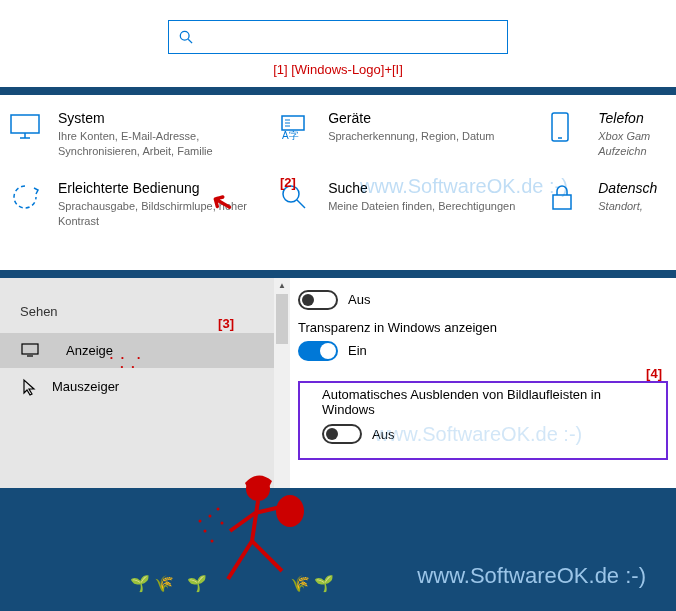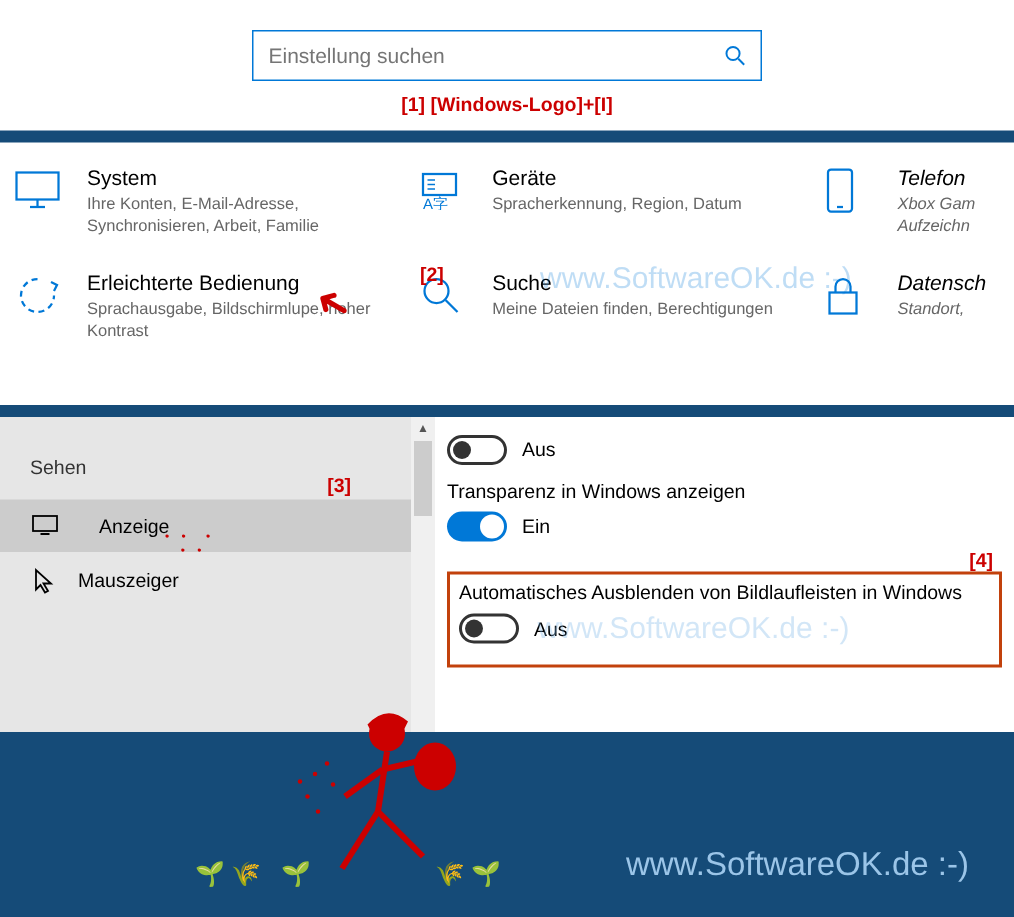--- a/index.html
+++ b/index.html
@@ -2,21 +2,21 @@
 <html><head>
 <meta charset="utf-8">
 <style>
 * { margin: 0; padding: 0; box-sizing: border-box; font-family: "Segoe UI", Arial, sans-serif; }
 body { background: #154b78; width: 676px; height: 611px; overflow: hidden; position: relative; }
 
 .panel-top { background: #fff; padding: 20px 0 10px; text-align: center; }
 .search-box { display: inline-flex; align-items: center; width: 340px; height: 34px; border: 1px solid #0078d7; padding: 0 10px; }
 .search-box input { flex: 1; border: none; outline: none; font-size: 14px; color: #555; }
 .search-box .sicon { color: #0078d7; font-size: 14px; }
-.anno1 { color: #c00; font-weight: bold; font-size: 13px; margin-top: 8px; }
+.anno1 { color: #c00; font-weight: normal; font-size: 13px; margin-top: 8px; }
 
 .panel-tiles { background: #fff; padding: 15px 0 20px; margin-top: 8px; position: relative; }
 .row { display: flex; padding: 0 10px 20px; }
 .tile { display: flex; align-items: flex-start; width: 280px; cursor: pointer; }
 .tile.narrow { width: 120px; font-style: italic; }
 .ticon { width: 34px; height: 34px; margin-right: 14px; display: flex; align-items: center; color: #0078d7; flex-shrink: 0; }
 .ttext { flex: 1; }
 .ttitle { font-size: 14px; color: #000; margin-bottom: 3px; }
 .tdesc { font-size: 11px; color: #666; line-height: 1.4; }
 
@@ -39,36 +39,35 @@
 
 .content { flex: 1; padding: 6px 8px; position: relative; }
 .toggle-row { display: flex; align-items: center; margin: 6px 0; }
 .toggle { width: 40px; height: 20px; border-radius: 10px; position: relative; margin-right: 10px; cursor: pointer; }
 .toggle.off { border: 2px solid #333; }
 .toggle.off::after { content:""; position:absolute; left:2px; top:2px; width:12px; height:12px; border-radius:50%; background:#333; }
 .toggle.on { background: #0078d7; }
 .toggle.on::after { content:""; position:absolute; right:2px; top:2px; width:16px; height:16px; border-radius:50%; background:#fff; }
 .tlabel { font-size: 13px; }
 .setting-title { font-size: 13px; margin: 10px 0 6px; }
-.highlight-box { border: 2px solid #c2410c; padding: 4px 6px 6px; margin-top: 20px; }
+.highlight-box { border: 2px solid #6d28d9; padding: 4px 22px 6px; margin-top: 20px; }
 
 .anno3 { position:absolute; color:#c00; font-weight:bold; font-size:13px; }
 .dots { position:absolute; color:#c00; font-size:8px; letter-spacing:3px; }
 
 .figure { position:absolute; bottom:10px; left:190px; width:150px; height:140px; }
 .grass { position:absolute; bottom:18px; color:#600; font-size:16px; }
 
 svg { display: block; }
 </style>
 </head>
 <body>
 
 <div class="panel-top">
   <div class="search-box">
-    <input type="text" placeholder="Einstellung suchen" style="">
     <span class="sicon">
       <svg width="14" height="14" viewBox="0 0 16 16">
           <circle cx="6.5" cy="6.5" r="5" fill="none" stroke="#0078d7" stroke-width="1.5"></circle>
           <line x1="10.5" y1="10.5" x2="15" y2="15" stroke="#0078d7" stroke-width="1.5"></line>
         </svg>
     </span>
   </div>
   <div class="anno1">[1]  [Windows-Logo]+[I]</div>
 </div>
 

